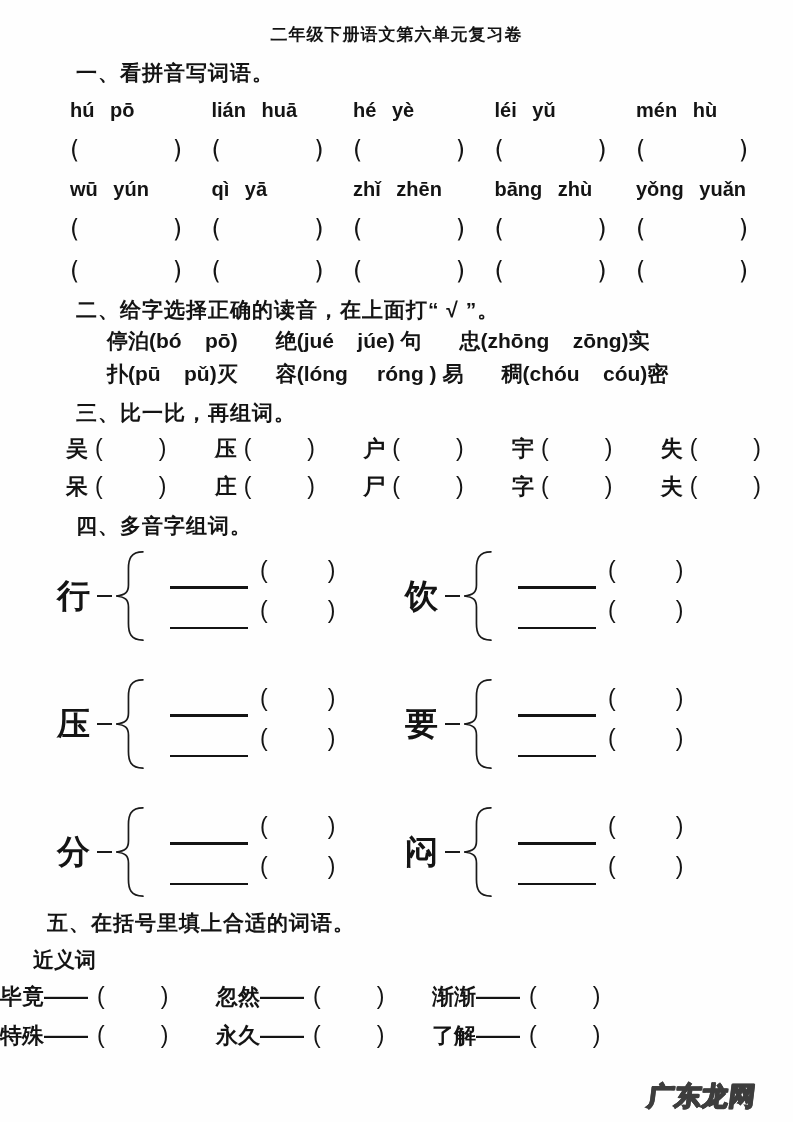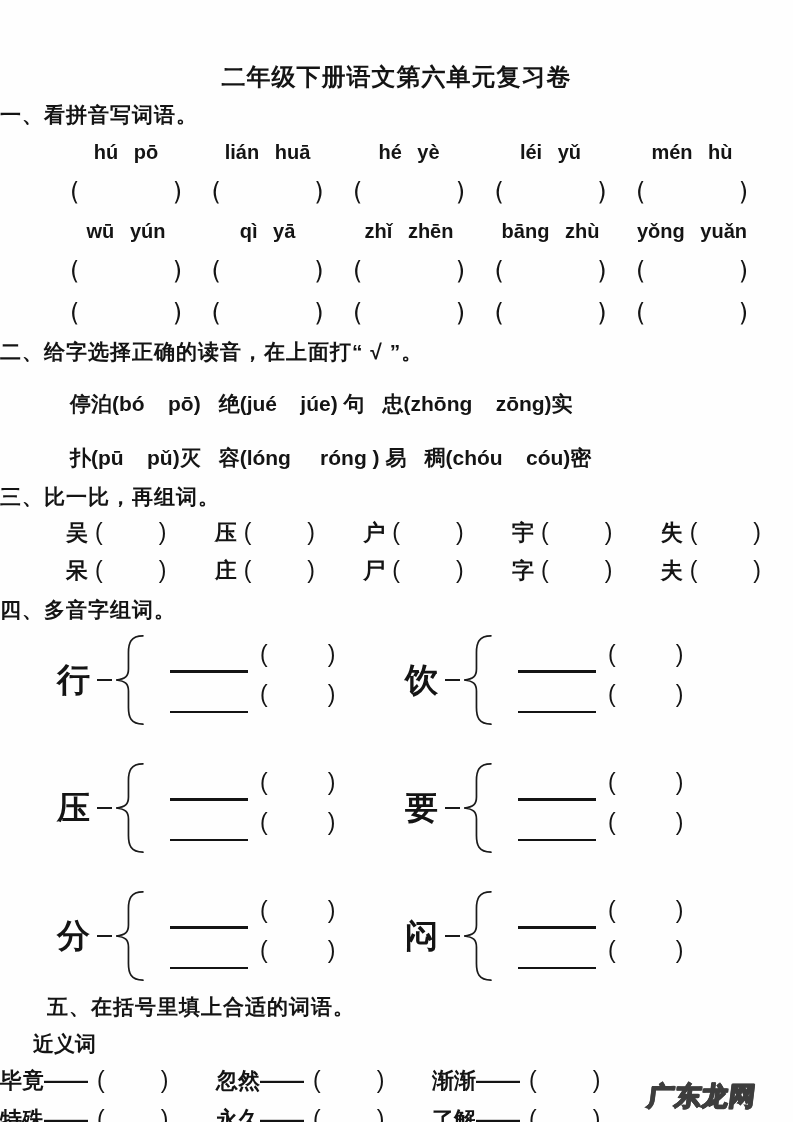--- a/index.html
+++ b/index.html
@@ -6,50 +6,50 @@
   body{
     width:793px;height:1122px;
     font-family:"Liberation Sans","DejaVu Sans",sans-serif;
     color:#141414;
   }
   .page{
     position:relative;width:793px;height:1122px;overflow:hidden;background:#fefefe;
   }
   
   .title{
-    padding-top:40px;text-align:center;
-    font-size:24px;font-weight:bold;letter-spacing:1px;line-height:26px;margin-top:24px;
+    padding-top:22px;text-align:center;
+    font-size:17px;font-weight:bold;letter-spacing:1px;line-height:26px;
   }
   
   .heading{
-    margin-top:12px;
+    padding-left:76px;margin-top:12px;
     font-size:21px;font-weight:bold;line-height:25px;letter-spacing:1px;
   }
   
   .py-row{
     display:flex;justify-content:space-between;
     padding:0 45px 0 70px;margin-top:13px;line-height:24px;
   }
   .py{
-    flex:0 0 112px;text-align:center;
+    flex:0 0 112px;
     font-size:20px;font-weight:bold;word-spacing:10px;white-space:pre;
   }
   .paren-row{
     display:flex;justify-content:space-between;
     padding:0 45px 0 70px;margin-top:15px;line-height:27px;
   }
   .pp{
     flex:0 0 112px;display:flex;justify-content:space-between;
     font-size:24px;
   }
   .par{font-family:"DejaVu Sans",sans-serif;}
   
   .s2-line{
-    display:flex;column-gap:18px;
-    padding-left:70px;margin-top:25px;line-height:29px;
+    display:flex;column-gap:38px;
+    padding-left:107px;margin-top:4px;line-height:29px;
     font-size:21px;font-weight:bold;
   }
   .s2seg{white-space:pre;}
   
   .cmp-row{
     display:flex;justify-content:space-between;
     padding:0 32px 0 66px;margin-top:9px;line-height:29px;
     font-size:22px;font-weight:bold;
   }
   .cmp-item{display:flex;align-items:center;}

